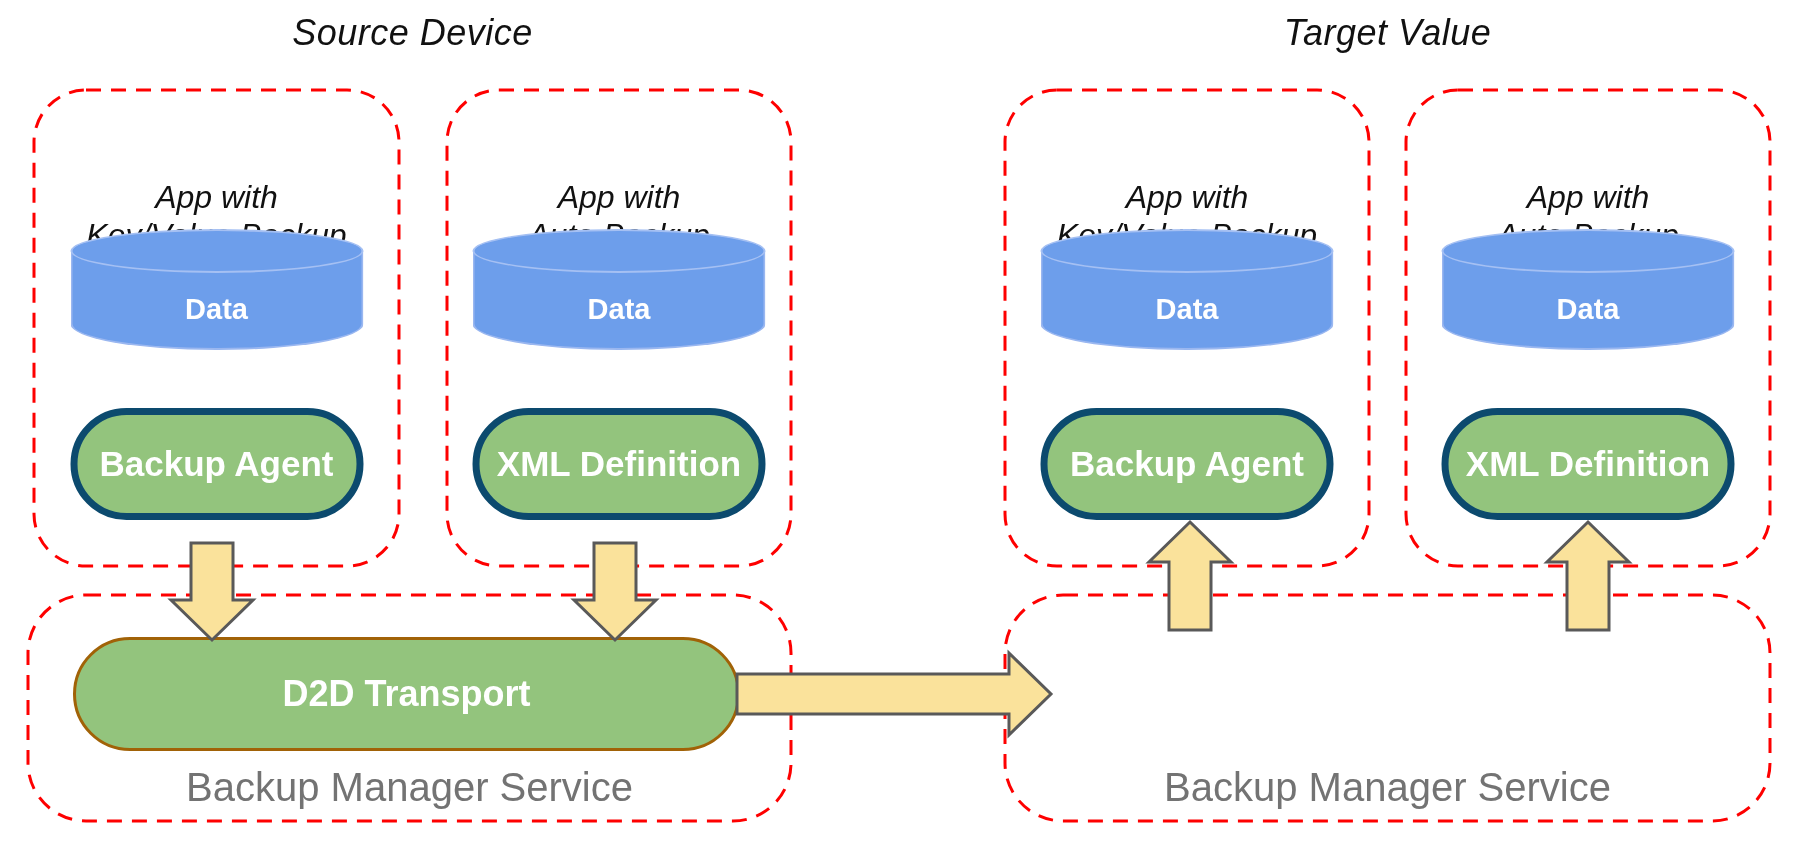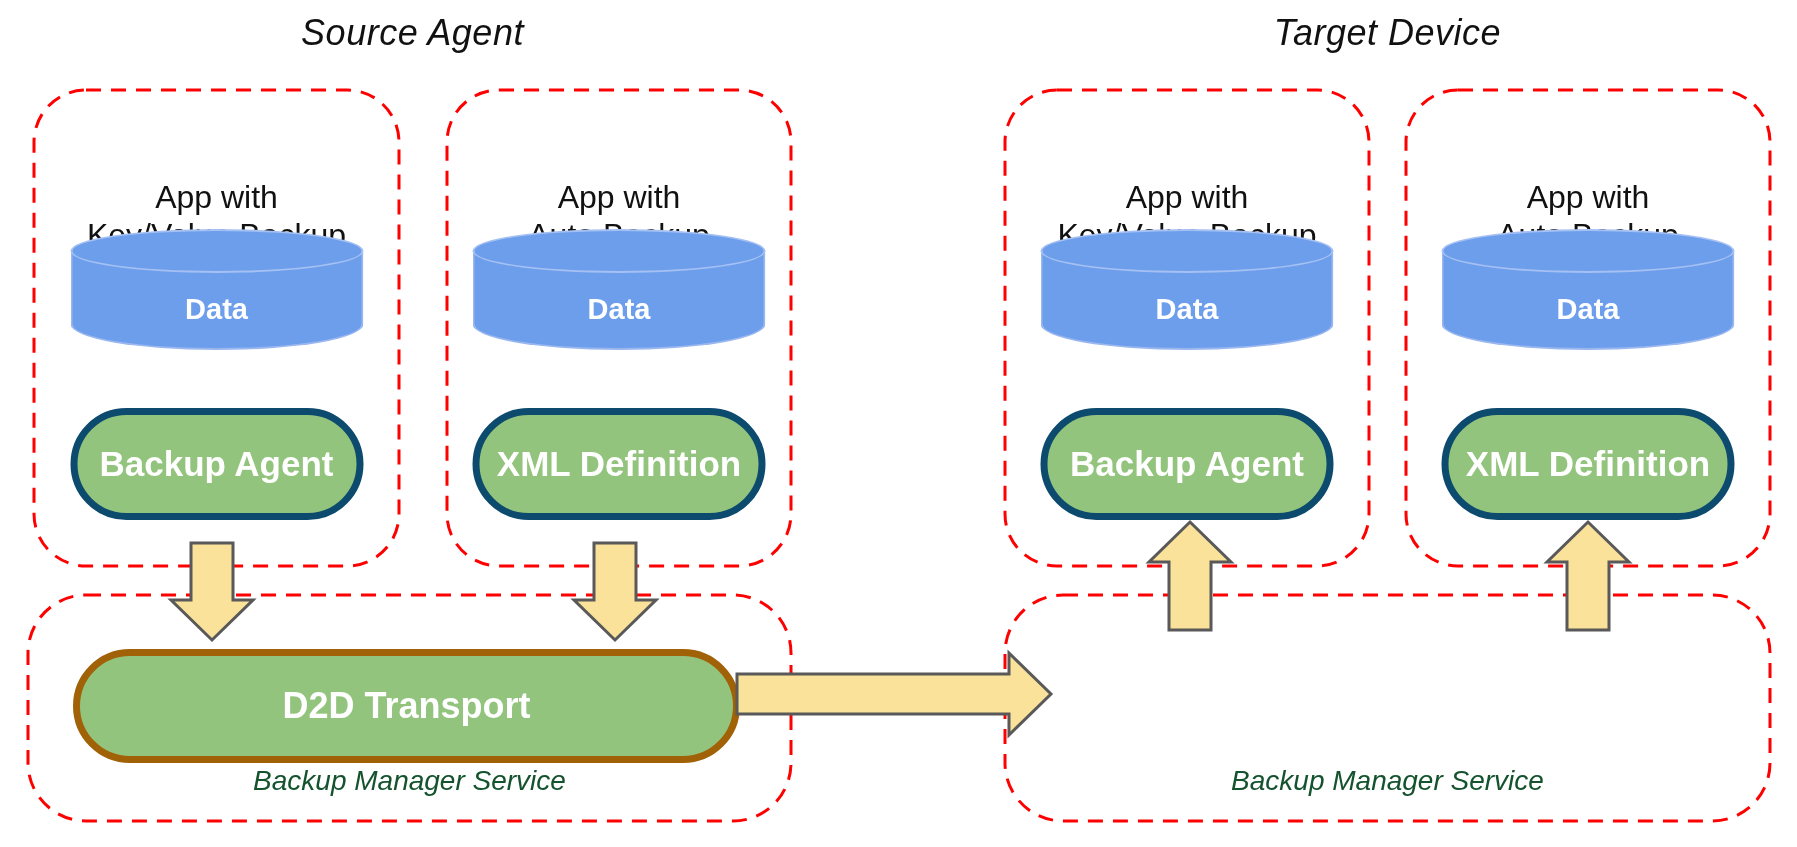--- a/index.html
+++ b/index.html
@@ -11,21 +11,21 @@
   #boxes-layer{z-index:0;}
   #arrows-layer{z-index:3;}
 
   .device-title{
     position:absolute;top:12px;z-index:1;text-align:center;
     font-style:italic;font-size:36px;color:#111;letter-spacing:0.5px;
   }
   .app-box{position:absolute;z-index:1;}
   .app-title{
     position:absolute;top:88px;left:0;width:100%;text-align:center;
-    font-size:32px;line-height:38px;color:#111;
+    font-style:italic;font-size:32px;line-height:38px;color:#111;
   }
   .cylinder{
     position:absolute;top:139px;left:50%;transform:translateX(-50%);
     width:293px;height:121px;
   }
   .cyl-body{
     position:absolute;top:22px;left:0;right:0;bottom:0;background:#6d9eeb;
     border:2px solid #9ab7f0;border-top:none;box-sizing:border-box;
     border-radius:0 0 146px 146px / 0 0 26px 26px;
   }
@@ -39,28 +39,28 @@
     color:#ffffff;font-weight:bold;font-size:29px;
   }
   .pill{
     position:absolute;top:318px;left:50%;transform:translateX(-50%);
     width:293px;height:112px;background:#93c47d;border:7px solid #0c4a6e;
     border-radius:999px;box-sizing:border-box;
     display:flex;align-items:center;justify-content:center;
     color:#ffffff;font-weight:bold;font-size:35px;white-space:nowrap;
   }
   .transport-pill{
-    position:absolute;z-index:2;background:#93c47d;border:7px solid #a16207;
+    position:absolute;z-index:2;background:#93c47d;border:3px solid #a16207;
     border-radius:999px;box-sizing:border-box;
     display:flex;align-items:center;justify-content:center;
-    color:#ffffff;font-weight:bold;font-size:36px;margin-top:12px;
+    color:#ffffff;font-weight:bold;font-size:36px;
   }
   .bms-label{
     position:absolute;z-index:1;text-align:center;
-    font-style:italic;font-size:28px;color:#14532d;
+    font-size:40px;color:#737373;
   }
   
   #app0{left:34px; top:90px;width:365px;height:476px;}
   #app1{left:447px;top:90px;width:344px;height:476px;}
   #app2{left:1005px;top:90px;width:364px;height:476px;}
   #app3{left:1406px;top:90px;width:364px;height:476px;}
 
   #src-title{left:34px;width:757px;}
   #tgt-title{left:1005px;width:765px;}
 
@@ -76,22 +76,22 @@
 
   <svg id="boxes-layer" class="layer" viewBox="0 0 1797 847">
     <rect x="34" y="90" width="365" height="476" rx="52" fill="none" stroke="#fe0000" stroke-width="3" stroke-dasharray="15 10"></rect>
     <rect x="447" y="90" width="344" height="476" rx="52" fill="none" stroke="#fe0000" stroke-width="3" stroke-dasharray="15 10"></rect>
     <rect x="1005" y="90" width="364" height="476" rx="52" fill="none" stroke="#fe0000" stroke-width="3" stroke-dasharray="15 10"></rect>
     <rect x="1406" y="90" width="364" height="476" rx="52" fill="none" stroke="#fe0000" stroke-width="3" stroke-dasharray="15 10"></rect>
     <rect x="28" y="595" width="763" height="226" rx="58" fill="none" stroke="#fe0000" stroke-width="3" stroke-dasharray="15 10"></rect>
     <rect x="1005" y="595" width="765" height="226" rx="58" fill="none" stroke="#fe0000" stroke-width="3" stroke-dasharray="15 10"></rect>
   </svg>
 
-  <div id="src-title" class="device-title">Source Agent</div>
-  <div id="tgt-title" class="device-title">Target Device</div>
+  <div id="src-title" class="device-title">Source Device</div>
+  <div id="tgt-title" class="device-title">Target Value</div>
 
   <div id="app0" class="app-box">
     <div class="app-title">
       <div>App with</div>
       <div>Key/Value Backup</div>
     </div>
     <div class="cylinder">
       <div class="cyl-body"></div>
       <div class="cyl-top"></div>
       <div class="cyl-label">Data</div>

